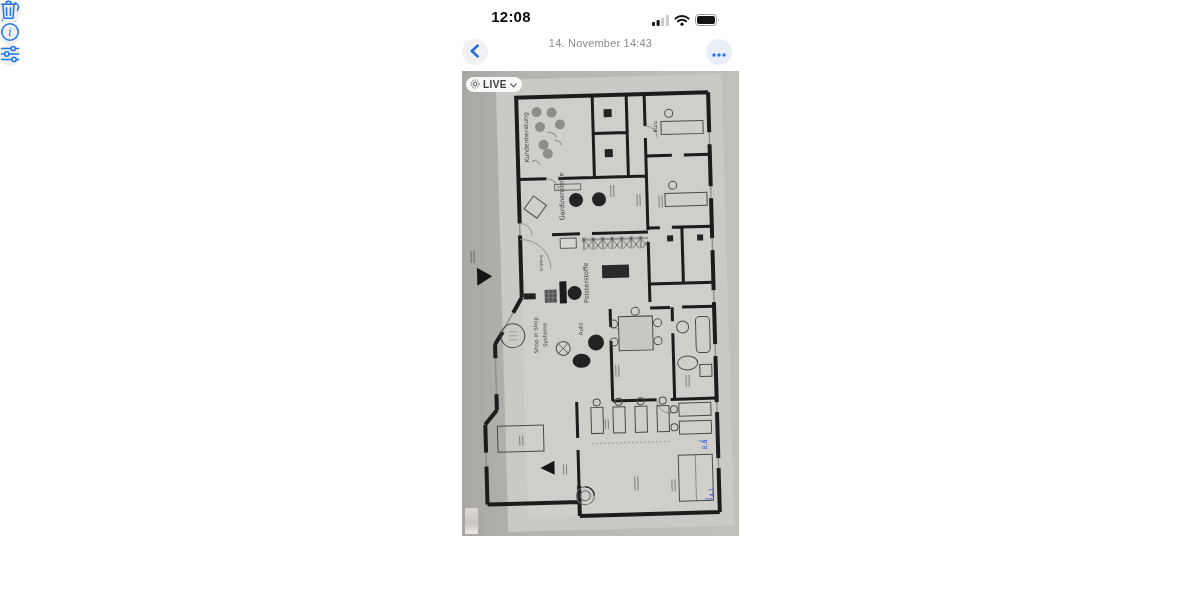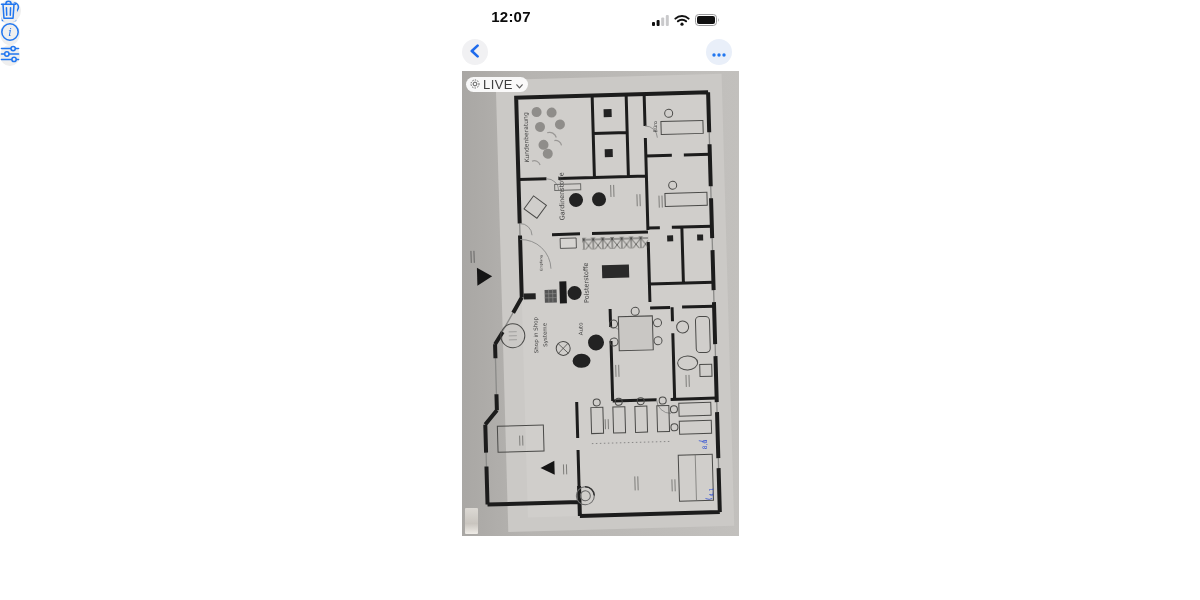--- a/index.html
+++ b/index.html
@@ -13,21 +13,21 @@
   .hdr-title-wrap{left:462px;top:36px;width:277px;text-align:center;}
   .hdr-title{font-size:15px;font-weight:700;color:#0a0a0a;line-height:16px;}
   .hdr-sub{font-size:11px;color:#8b8b90;line-height:13px;margin-top:1px;letter-spacing:.2px;}
   .circle-btn{border:none;padding:0;display:flex;align-items:center;justify-content:center;border-radius:50%;cursor:pointer;}
   .back-btn{left:462px;top:39px;width:26px;height:26px;background:#f1f1f3;}
   .more-btn{left:706px;top:39px;width:26px;height:26px;background:#e9eff9;}
   
   .photo{left:462px;top:71px;width:277px;height:465px;background:#b2b0ad;overflow:hidden;}
   .live-badge{left:4px;top:6px;height:15px;padding:0 5px 0 4px;border-radius:8px;background:rgba(252,252,252,.95);
               display:flex;align-items:center;gap:3px;}
-  .live-badge span{font-size:13px;font-weight:400;color:#3e3e3e;letter-spacing:.4px;text-align:center;}
+  .live-badge span{font-size:10px;font-weight:700;color:#3e3e3e;letter-spacing:.4px;text-align:center;}
   
   .thumbs{left:3px;top:437px;right:3px;height:26px;display:flex;align-items:stretch;gap:1px;}
   .th{height:26px;flex:0 0 auto;border-radius:1px;}
   .t1{width:13px;background:linear-gradient(180deg,#dcd9d4,#c9c5bf 60%,#efece7);}
   .t2{width:13px;background:linear-gradient(180deg,#d8structure 0;background:linear-gradient(180deg,#d84b35 20%,#efe6dc 45%,#c43b2a 80%);}
   .t2{width:13px;background:linear-gradient(180deg,#d84b35 20%,#efe6dc 45%,#c43b2a 80%);}
   .t3{width:13px;background:linear-gradient(160deg,#3a4a5c 55%,#b03a2e 60%,#3a4a5c 75%);}
   .t4{width:13px;background:linear-gradient(180deg,#ccd6d8,#aab4b8 70%,#e2e6e6);}
   .t5{width:13px;background:linear-gradient(180deg,#6e4c33,#a97e52 50%,#7d5a3a);}
   .t6{width:13px;background:linear-gradient(180deg,#2e3d55 40%,#b03a2e 55%,#33405a);}
@@ -45,21 +45,21 @@
   .trash-btn{left:686px;top:546px;width:31px;height:31px;background:#f2f2f4;}
   .pill{left:545px;top:543px;width:110px;height:37px;border-radius:19px;background:#f2f2f4;
         display:flex;align-items:center;justify-content:space-between;padding:0 8px;box-sizing:border-box;}
   .pill .circle-btn{width:32px;height:32px;background:transparent;}
   .home-bar{left:552px;top:588px;width:97px;height:5px;border-radius:3px;background:#060606;cursor:grab;}
   svg{display:block;}
 </style>
 </head>
 <body>
 
-<div class="abs sb-time">12:07</div>
+<div class="abs sb-time">12:08</div>
 <div class="abs sb-icons">
   <span>
     <svg width="17" height="11" viewBox="0 0 17 11">
       <rect x="0" y="7" width="3" height="4" rx="1" fill="#111"></rect>
       <rect x="4.6" y="5" width="3" height="6" rx="1" fill="#111"></rect>
       <rect x="9.2" y="2.6" width="3" height="8.4" rx="1" fill="#c9c9cb"></rect>
       <rect x="13.8" y="0" width="3" height="11" rx="1" fill="#c9c9cb"></rect>
     </svg>
   </span>
   <span>
@@ -79,20 +79,21 @@
 </div>
 
 <button class="abs circle-btn back-btn">
   <span>
     <svg width="12" height="14" viewBox="0 0 12 14">
       <polyline points="8.6,1.6 2.8,7 8.6,12.4" fill="none" stroke="#1f6bec" stroke-width="2.6" stroke-linecap="round" stroke-linejoin="round"></polyline>
     </svg>
   </span>
 </button>
 <div class="abs hdr-title-wrap">
+  <div class="hdr-sub">14. November 14:43</div>
 </div>
 <button class="abs circle-btn more-btn">
   <span>
     <svg width="14" height="4" viewBox="0 0 14 4">
       <circle cx="2" cy="2" r="1.7" fill="#2277f0"></circle>
         <circle cx="7" cy="2" r="1.7" fill="#2277f0"></circle>
         <circle cx="12" cy="2" r="1.7" fill="#2277f0"></circle>
     </svg>
   </span>
 </button>

